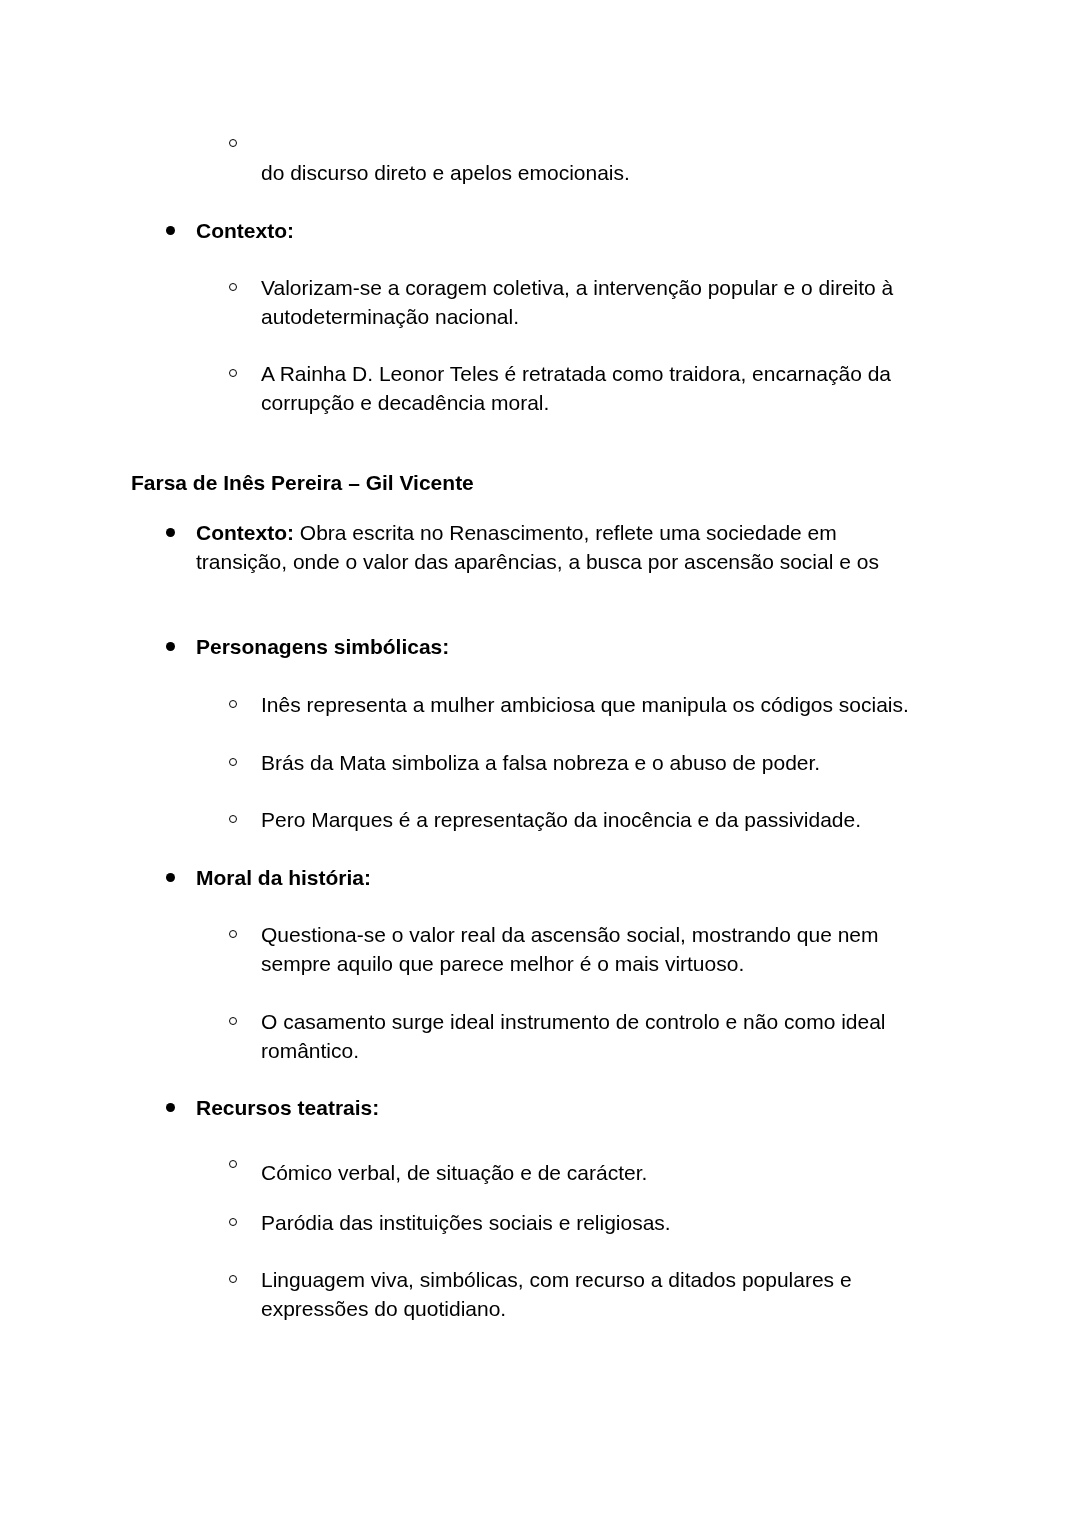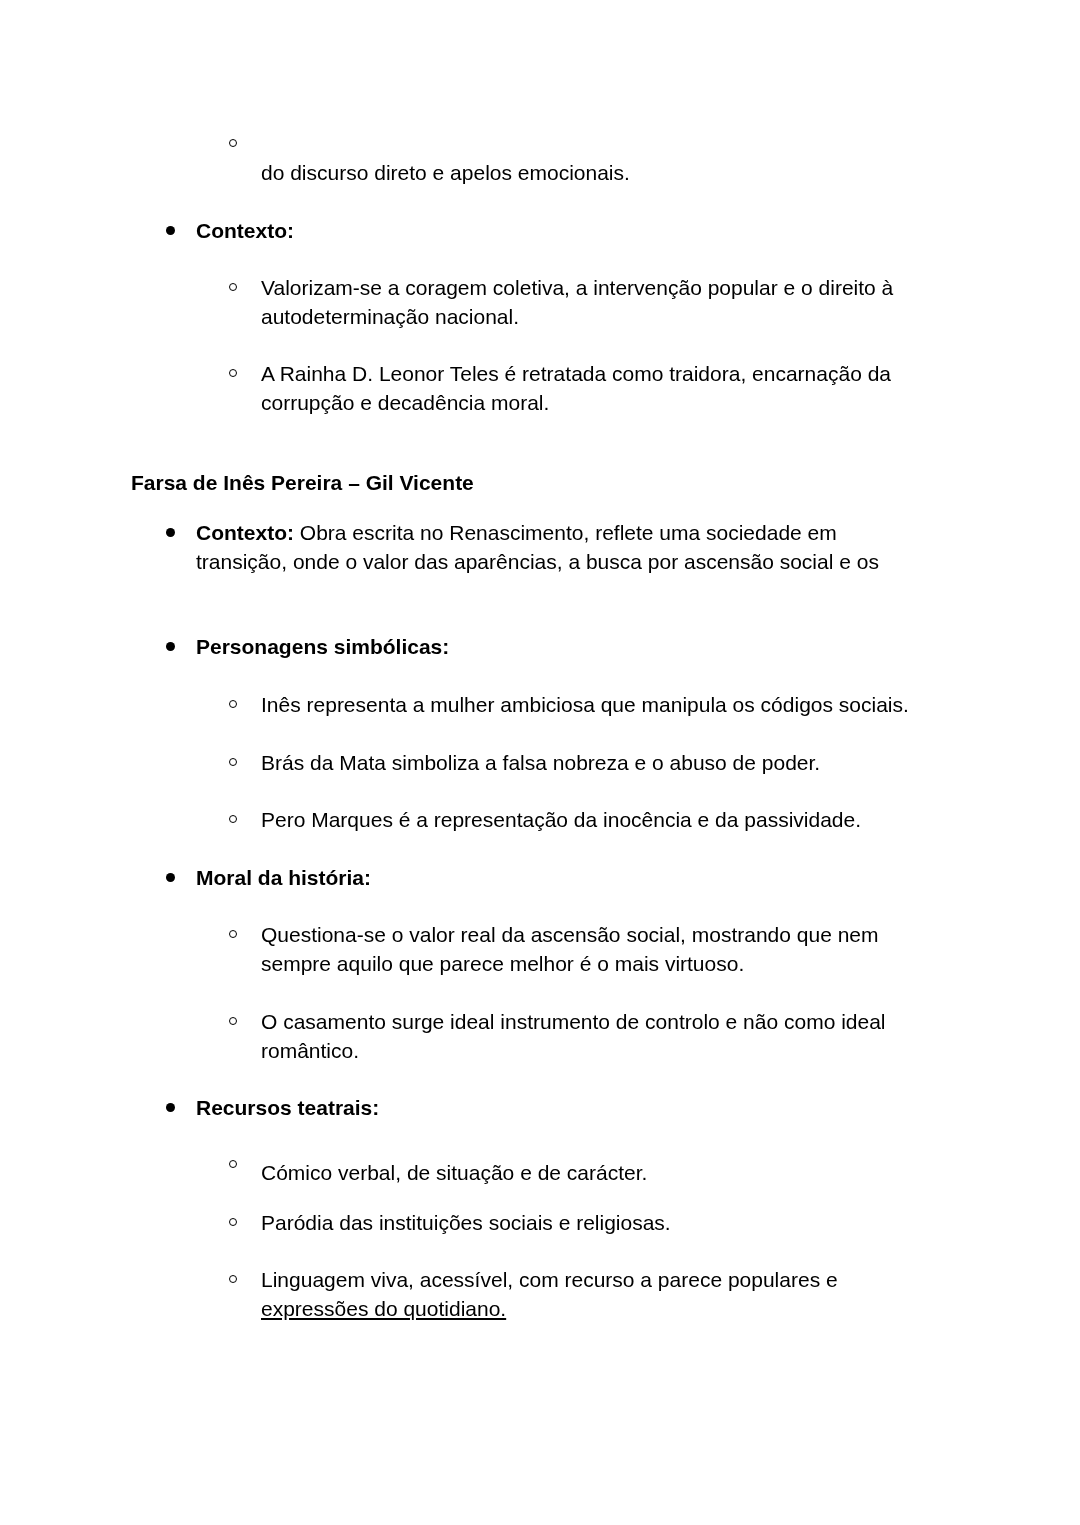--- a/index.html
+++ b/index.html
@@ -106,16 +106,16 @@
   <span class="bullet bullet-filled" style="left:166px; top:1103px;"></span>
   <div class="line bold" style="left:196px; top:1093px;">Recursos teatrais:</div>
 
   <span class="bullet bullet-hollow" style="left:229px; top:1160px;"></span>
   <div class="line" style="left:261px; top:1158px;">Cómico verbal, de situação e de carácter.</div>
 
   <span class="bullet bullet-hollow" style="left:229px; top:1218px;"></span>
   <div class="line" style="left:261px; top:1208px;">Paródia das instituições sociais e religiosas.</div>
 
   <span class="bullet bullet-hollow" style="left:229px; top:1275px;"></span>
-  <div class="line" style="left:261px; top:1265px;">Linguagem viva, acessível, com recurso a parece populares e</div>
-  <div class="line" style="left:261px; top:1294px;text-decoration:underline;">expressões do quotidiano.</div>
+  <div class="line" style="left:261px; top:1265px;">Linguagem viva, simbólicas, com recurso a ditados populares e</div>
+  <div class="line" style="left:261px; top:1294px;">expressões do quotidiano.</div>
 
 </div>
 
 </body></html>

